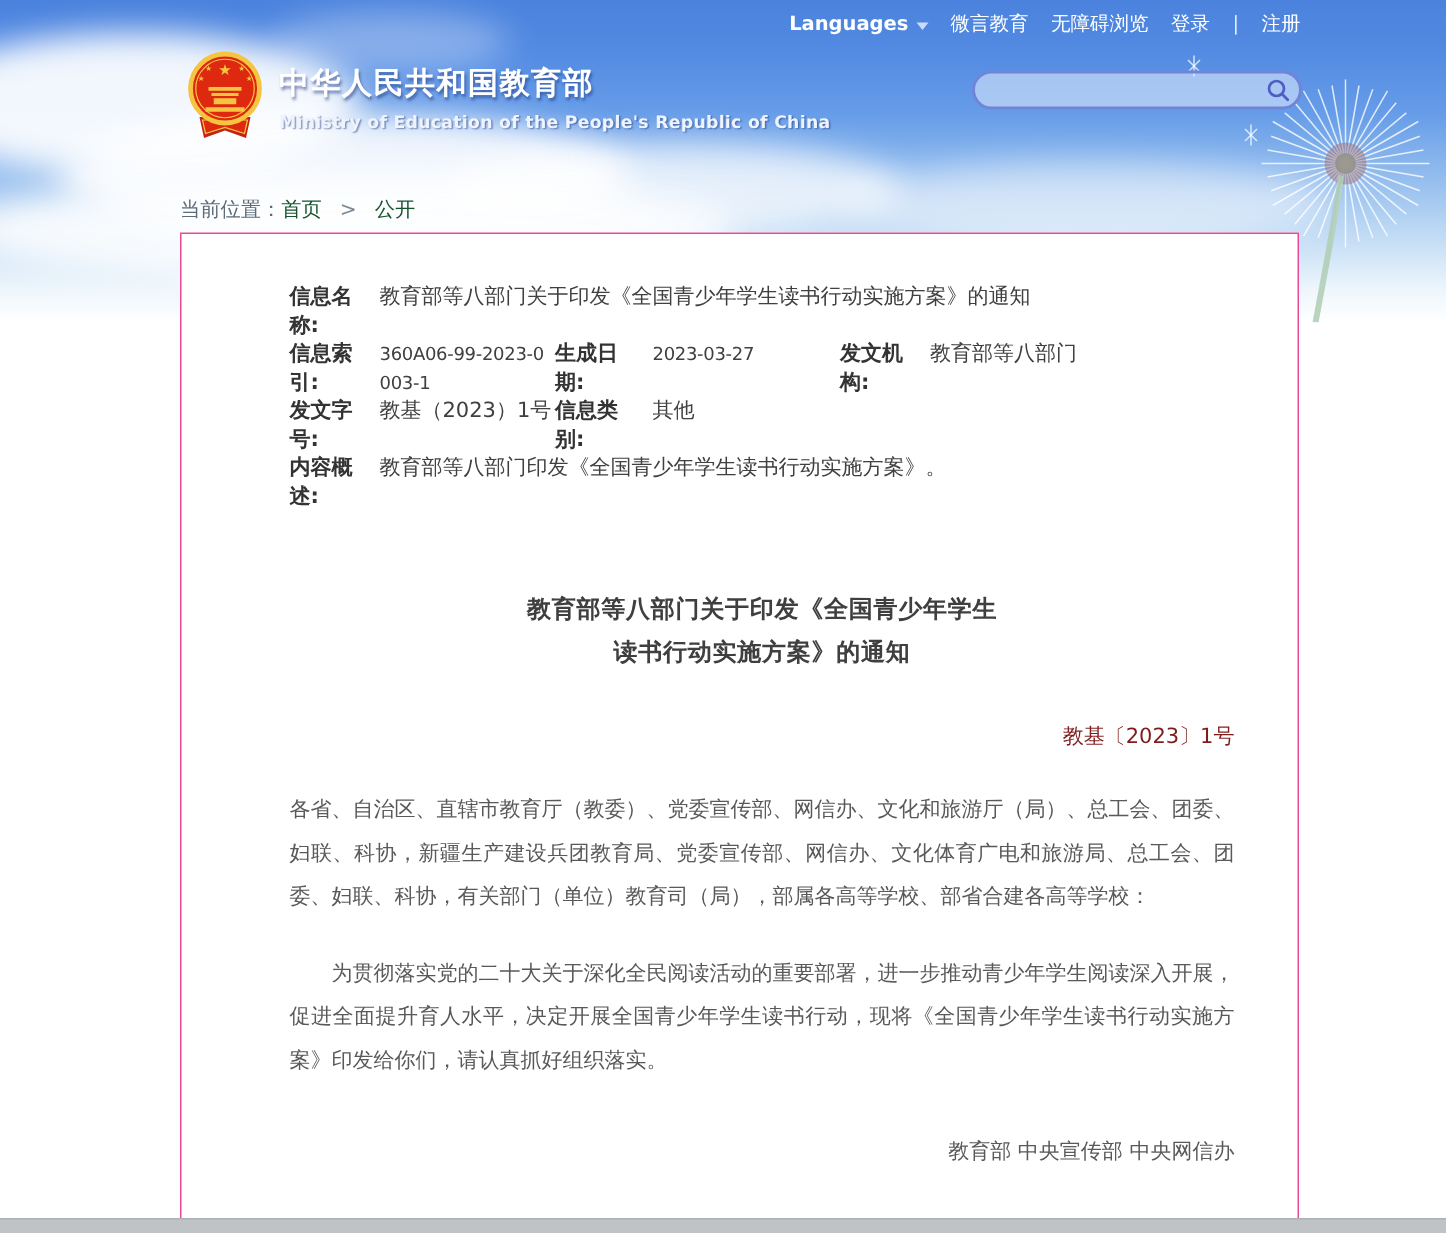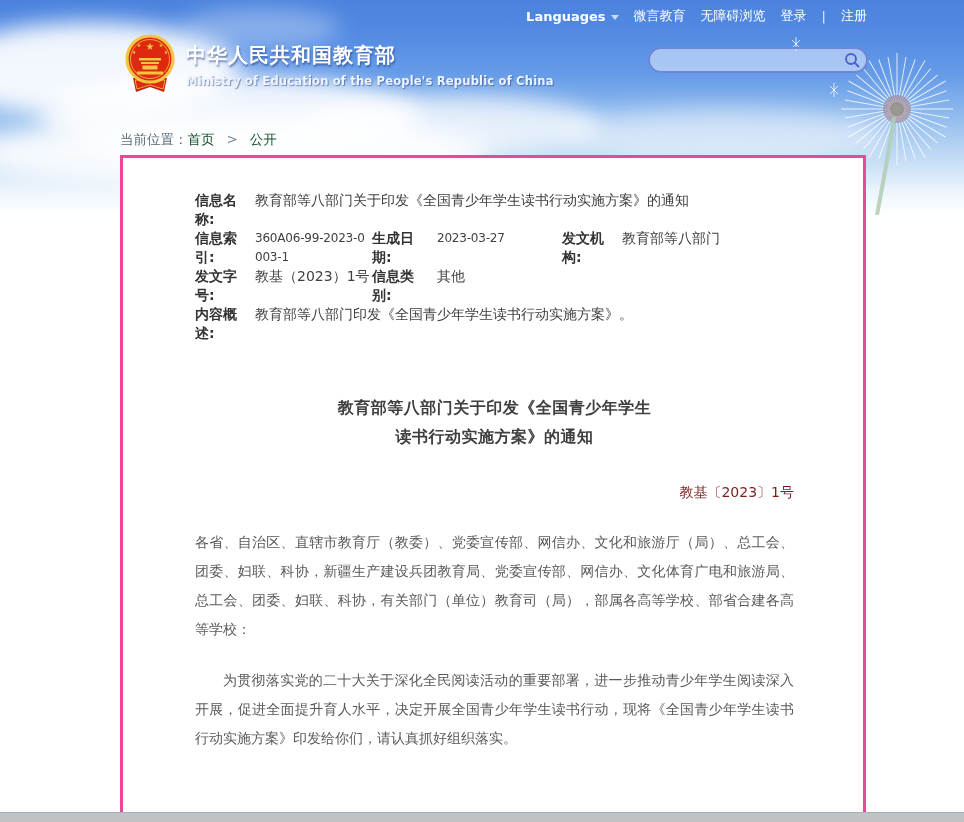--- a/index.html
+++ b/index.html
@@ -57,22 +57,22 @@
   .search-btn { width:26px; height:22px; border:none; background:transparent; cursor:pointer; display:flex; align-items:center; justify-content:center; padding:0 8px 0 0; }
 
   
   .breadcrumb { position:absolute; left:120px; top:131px; font-size:13.5px; color:#5c6b78; z-index:4; }
   .breadcrumb a { color:#14532d; text-decoration:none; cursor:pointer; }
   .bc-sep { margin:0 12px; color:#7a8894; }
 
   
   .panel {
     position:absolute; left:120px; top:155px; width:746px; height:667px;
-    background:#fff; border:3px solid #ec4899; z-index:3;
-    padding:33px 69px 0 72px;
+    background:#fff; border:1px solid #ec4899; z-index:3;
+    padding:33px 42px 0 72px;
   }
 
   
   .meta { display:grid; grid-template-columns:60px 117px 65px 125px 60px 1fr; font-size:14px; line-height:19px; align-items:start; }
   .meta .lbl { font-weight:bold; color:#333; padding-right:14px; }
   .meta .val { color:#404040; }
   .meta .span5 { grid-column:2 / 7; }
   .meta .num { font-size:12px; line-height:19px; letter-spacing:-0.2px; }
   .meta .brk { word-break:break-all; }
 
@@ -209,18 +209,19 @@
     <div class="doc-title">
       <div>教育部等八部门关于印发《全国青少年学生</div>
       <div>读书行动实施方案》的通知</div>
     </div>
 
     <div class="doc-num">教基〔2023〕1号</div>
 
     <div class="para p1">各省、自治区、直辖市教育厅（教委）、党委宣传部、网信办、文化和旅游厅（局）、总工会、团委、妇联、科协，新疆生产建设兵团教育局、党委宣传部、网信办、文化体育广电和旅游局、总工会、团委、妇联、科协，有关部门（单位）教育司（局），部属各高等学校、部省合建各高等学校：</div>
     <div class="para p2">为贯彻落实党的二十大关于深化全民阅读活动的重要部署，进一步推动青少年学生阅读深入开展，促进全面提升育人水平，决定开展全国青少年学生读书行动，现将《全国青少年学生读书行动实施方案》印发给你们，请认真抓好组织落实。</div>
 
+    <div class="sig s1">教育部 中央宣传部 中央网信办</div>
 
   </div>
 
   <div class="hscroll"></div>
 
 </div>
 
 </body></html>

